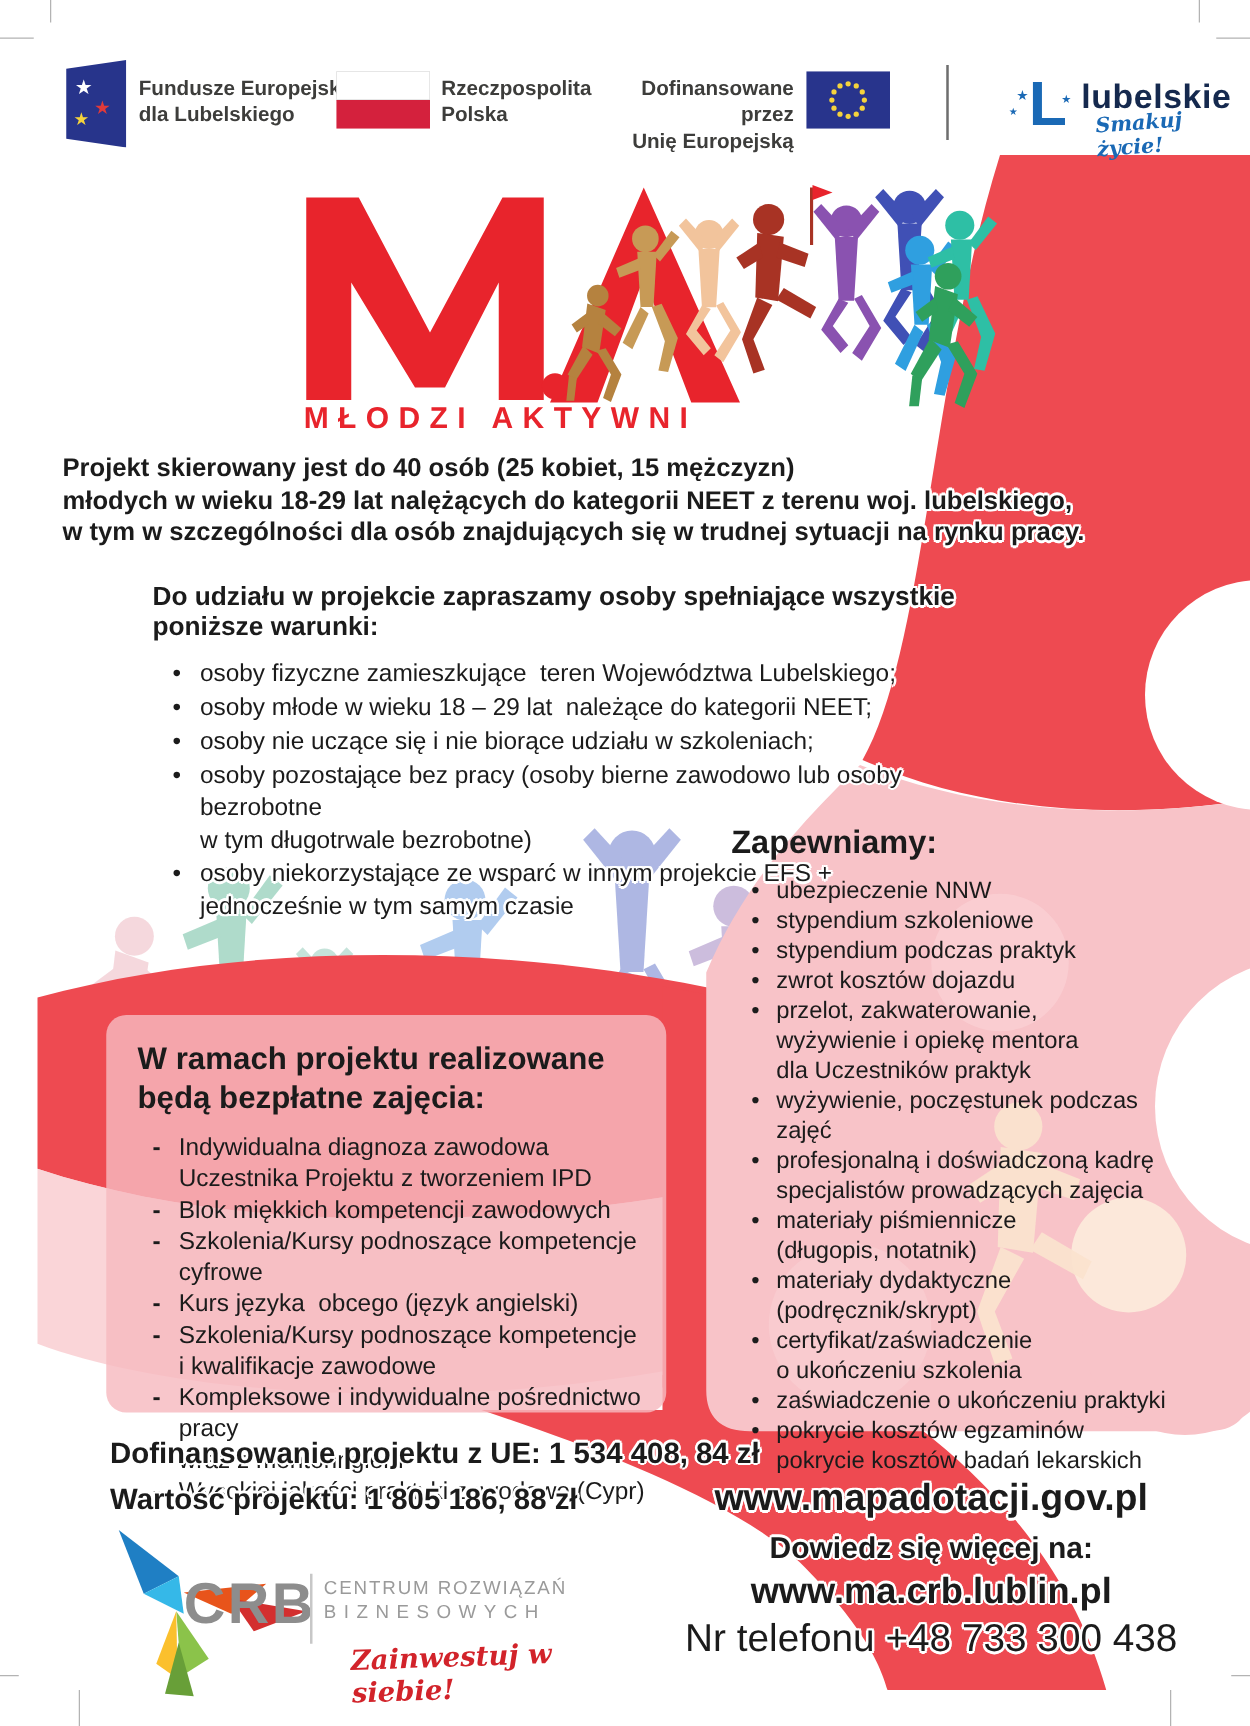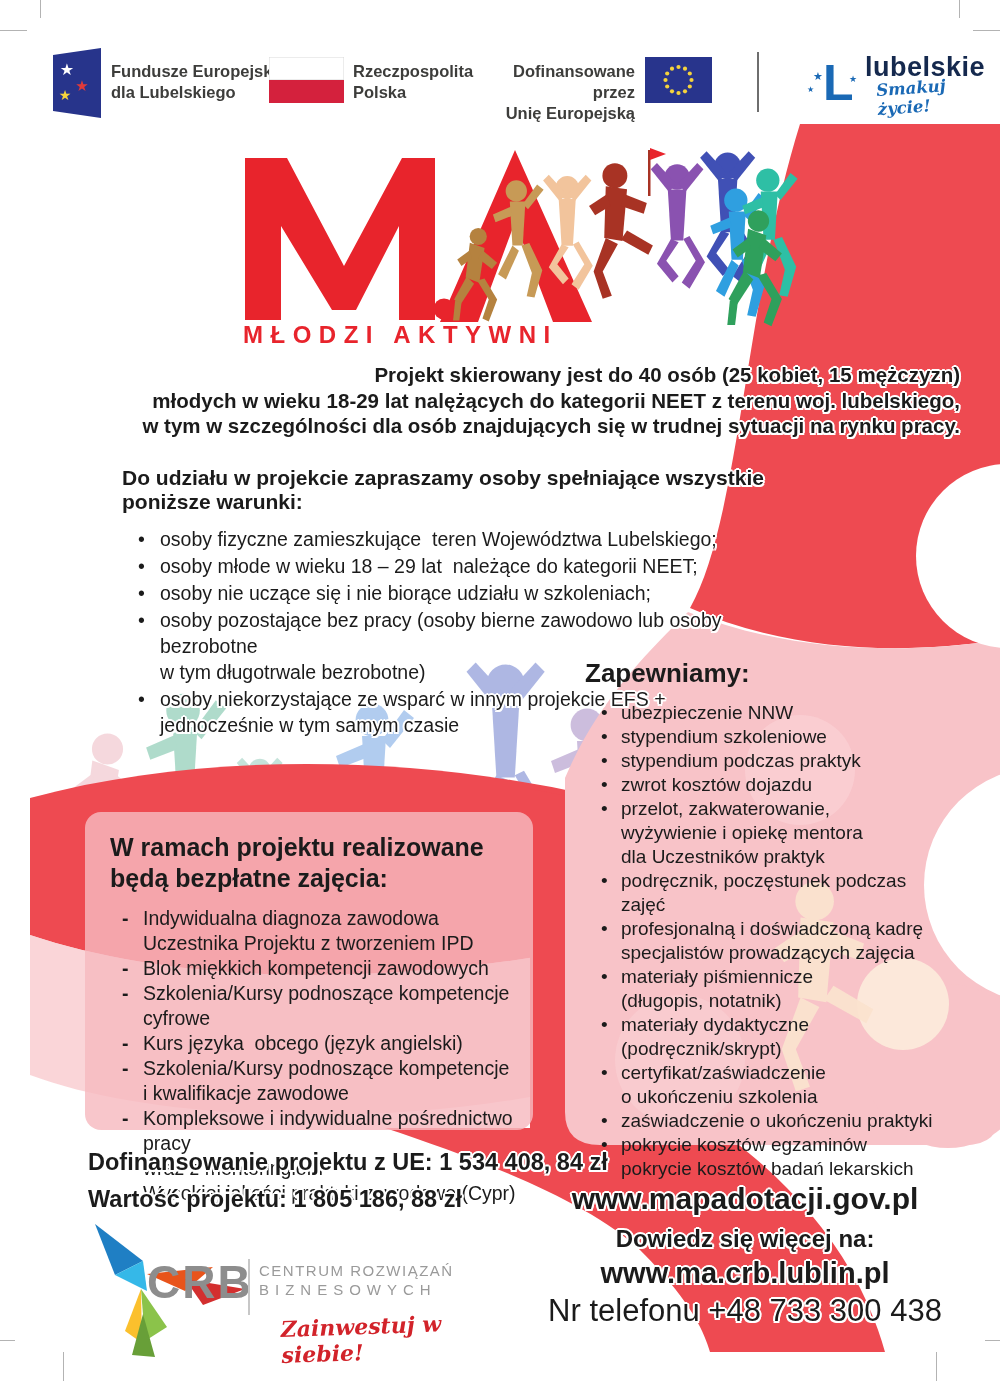--- a/index.html
+++ b/index.html
@@ -25,21 +25,21 @@
   .hdr-divider{position:absolute;left:712px;top:4px;width:1.5px;height:60px;background:#6e6e6e;}
 
   
   .ma-title{position:absolute;left:243px;top:321px;font-size:24px;font-weight:bold;
     letter-spacing:7.5px;color:#e8242c;}
 
   
   .wo{text-shadow:2px 0 0 #fff,-2px 0 0 #fff,0 2px 0 #fff,0 -2px 0 #fff,
       1.5px 1.5px 0 #fff,-1.5px 1.5px 0 #fff,1.5px -1.5px 0 #fff,-1.5px -1.5px 0 #fff;}
 
-  .intro{position:absolute;left:60px;top:362px;width:900px;text-align:right;
+  .intro{position:absolute;left:50px;top:362px;width:900px;text-align:left;
     font-size:20.5px;font-weight:bold;line-height:25.5px;}
 
   .conditions{position:absolute;left:122px;top:466px;width:700px;}
   .conditions-h{font-size:21px;font-weight:bold;margin:0 0 11px 0;}
   ul.dotlist,ul.dashlist{list-style:none;margin:12px;padding:0;}
   .conditions li{font-size:19.5px;line-height:26px;position:relative;padding-left:26px;
     white-space:pre-wrap;margin-bottom:1px;}
   ul.dotlist li::before{content:"•";position:absolute;left:4px;}
 
   .benefits{position:absolute;left:585px;top:658px;width:370px;}
@@ -229,21 +229,21 @@
 
     <div class="abs" style="left:762px;top:4px;">
       <svg width="56" height="60" viewBox="0 0 56 60">
         <text x="16" y="48" font-size="50" font-weight="bold" fill="#1a69b5" font-family="Liberation Sans, sans-serif">L</text>
         <text x="6" y="28" font-size="11" fill="#1a69b5">★</text>
         <text x="0" y="40" font-size="8" fill="#1a69b5">★</text>
         <text x="26" y="22" font-size="10" fill="#ffffff">★</text>
         <text x="42" y="30" font-size="9" fill="#1a69b5">★</text>
       </svg>
     </div>
-    <div class="abs" style="left:820px;top:6px;">
+    <div class="abs" style="left:820px;top:16px;">
       <div class="lubelskie-name">lubelskie</div>
       <div class="lubelskie-tagline">Smakuj życie!</div>
     </div>
   </header>
 
   <div class="ma-title">MŁODZI AKTYWNI</div>
 
   <section class="intro wo">
     <div>Projekt skierowany jest do 40 osób (25 kobiet, 15 mężczyzn)</div>
     <div>młodych w wieku 18-29 lat nalężących do kategorii NEET z terenu woj. lubelskiego,</div>
@@ -266,21 +266,21 @@
   <section class="benefits">
     <h2 class="benefits-h">Zapewniamy:</h2>
     <ul class="dotlist">
       <li>ubezpieczenie NNW</li>
       <li>stypendium szkoleniowe</li>
       <li>stypendium podczas praktyk</li>
       <li>zwrot kosztów dojazdu</li>
       <li>przelot, zakwaterowanie,
 wyżywienie i opiekę mentora
 dla Uczestników praktyk</li>
-      <li>podręcznik, poczęstunek podczas zajęć</li>
+      <li>wyżywienie, poczęstunek podczas zajęć</li>
       <li>profesjonalną i doświadczoną kadrę
 specjalistów prowadzących zajęcia</li>
       <li>materiały piśmiennicze
 (długopis, notatnik)</li>
       <li>materiały dydaktyczne
 (podręcznik/skrypt)</li>
       <li>certyfikat/zaświadczenie
 o ukończeniu szkolenia</li>
       <li>zaświadczenie o ukończeniu praktyki</li>
       <li>pokrycie kosztów egzaminów</li>

